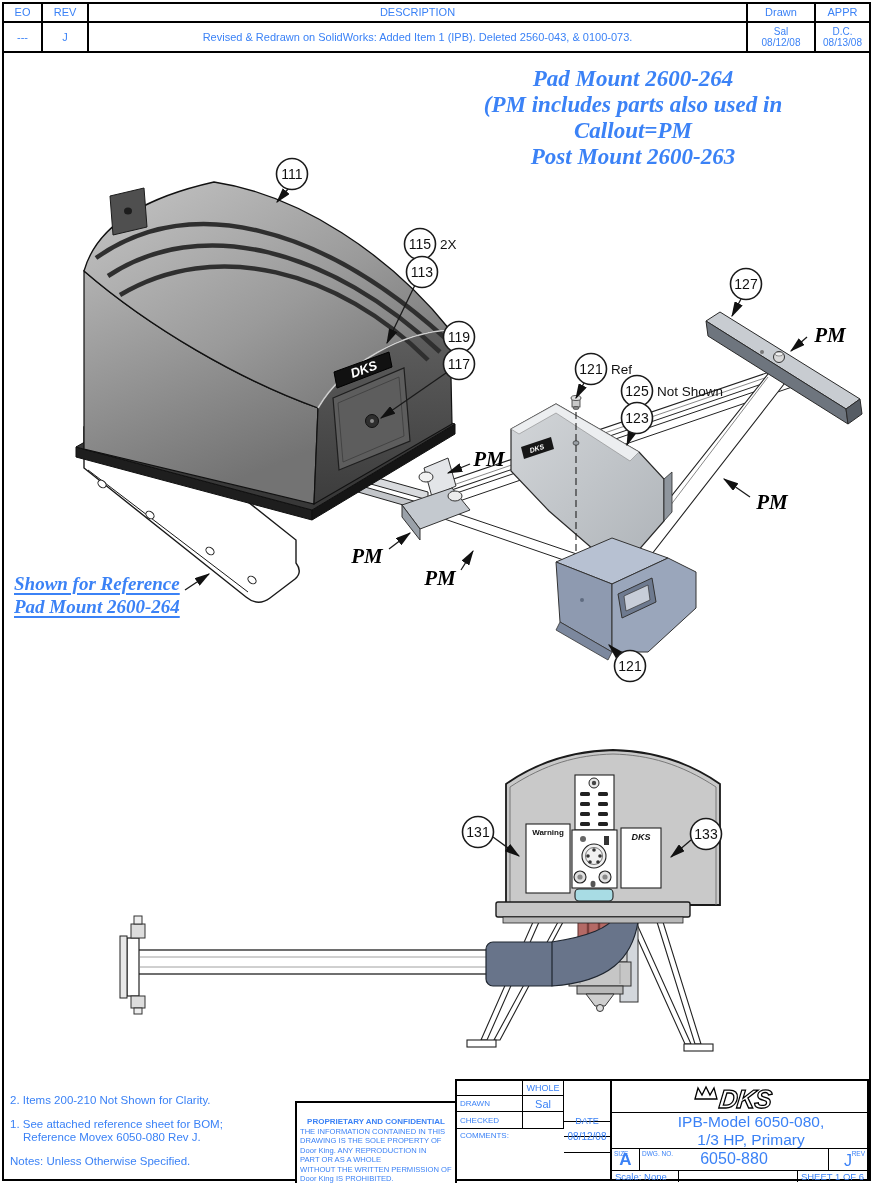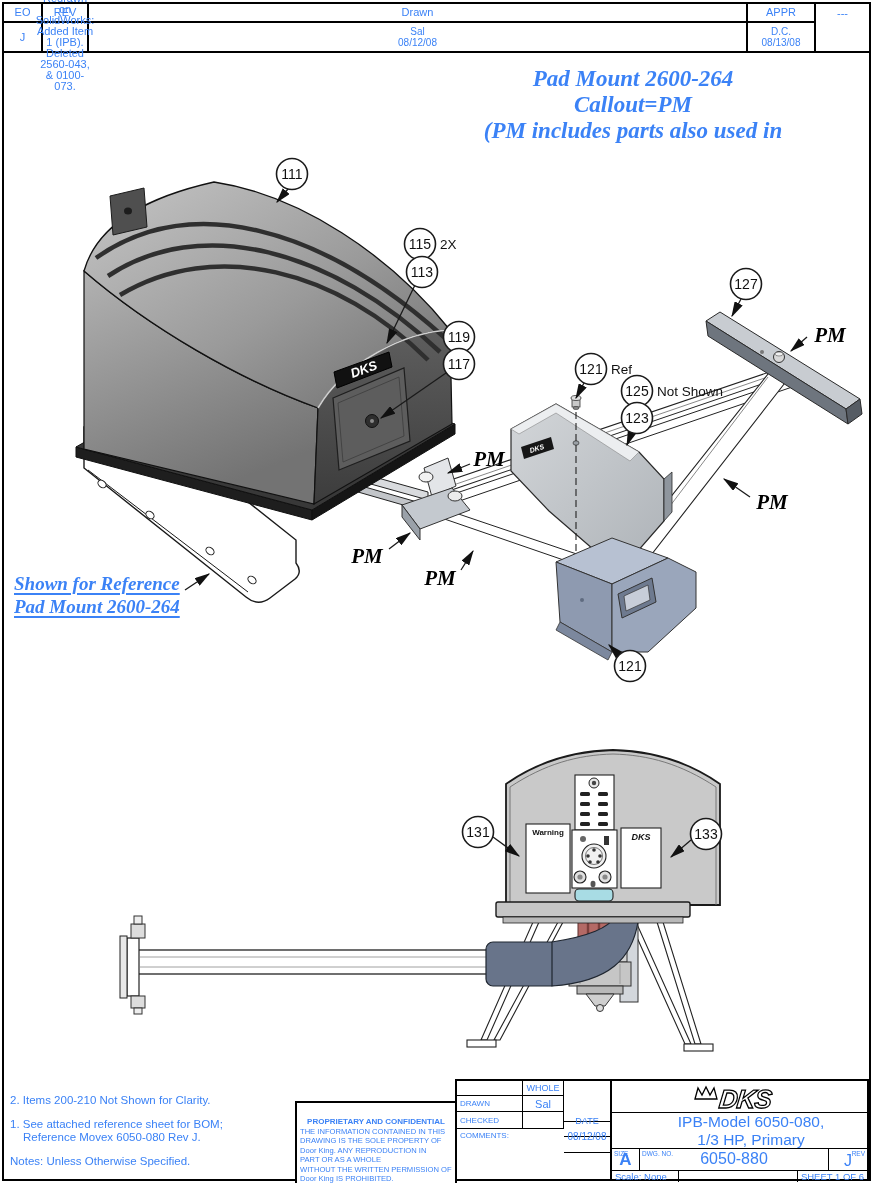--- a/index.html
+++ b/index.html
@@ -74,39 +74,41 @@
 </style>
 </head>
 <body>
 
 <div class="sheet">
   <div class="frame"></div>
 
   <div class="revtable">
     <div class="c hd">EO</div>
     <div class="c hd">REV</div>
+    <div class="c hd">DESCRIPTION</div>
     <div class="c hd">Drawn</div>
     <div class="c hd">APPR</div>
     <div class="c">---</div>
     <div class="c">J</div>
     <div class="c">Revised &amp; Redrawn on SolidWorks: Added Item 1 (IPB). Deleted 2560-043, &amp; 0100-073.</div>
     <div class="c two">
       <span>Sal</span>
       <span>08/12/08</span>
     </div>
     <div class="c two">
       <span>D.C.</span>
       <span>08/13/08</span>
     </div>
   </div>
 
   <div class="heading">
     <div>Pad Mount 2600-264</div>
+    <div>(PM includes parts also used in</div>
     <div>Callout=PM</div>
-    <div>(PM includes parts also used in</div>
+    <div>Post Mount 2600-263</div>
   </div>
 
   <div class="refnote">
     <div>Shown for Reference</div>
     <div>Pad Mount 2600-264</div>
   </div>
 
   <svg id="drawing-svg" width="873" height="1183" viewBox="0 0 873 1183">
     <defs>
       <marker id="arrowhead" markerWidth="12" markerHeight="7" refX="11" refY="3.5" orient="auto">

